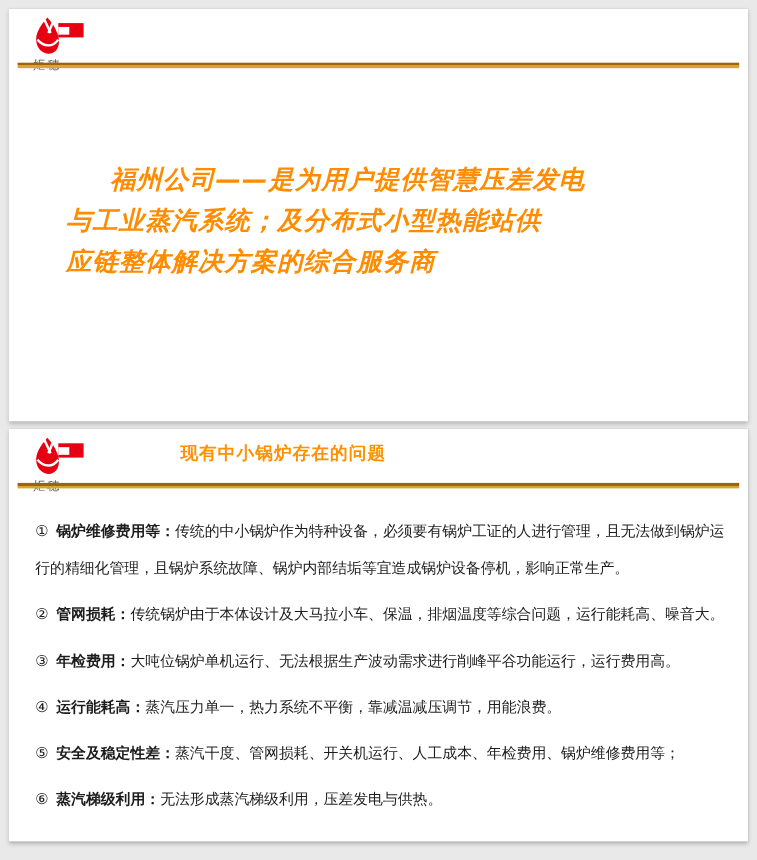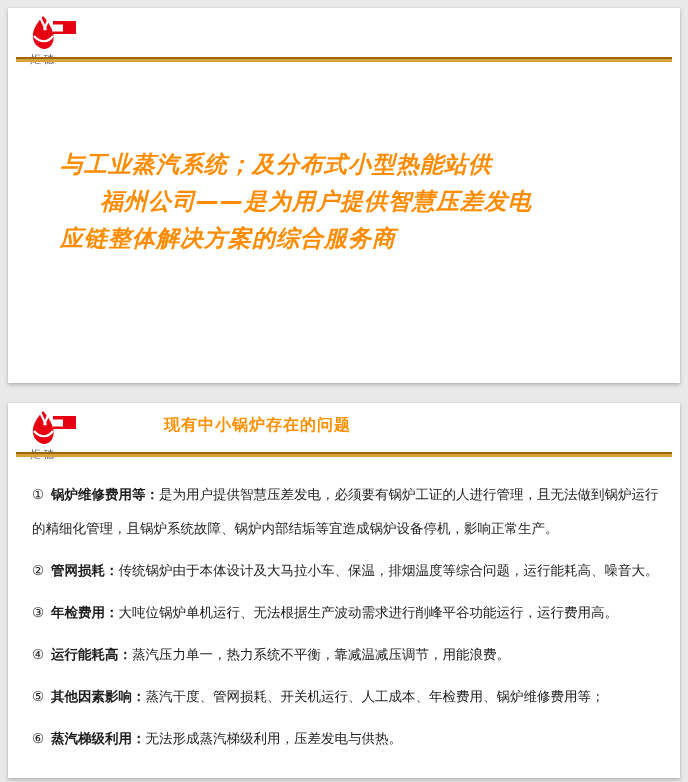--- a/index.html
+++ b/index.html
@@ -9,21 +9,21 @@
     position: relative;
     overflow: hidden;
     font-family: "DejaVu Sans", "Liberation Sans", sans-serif;
   }
   .slide {
     position: absolute; left: 8px; width: 672px; height: 375px;
     background: #ffffff;
     box-shadow: 0 2px 4px rgba(0,0,0,0.22), 0 0 1px rgba(0,0,0,0.18);
   }
   #slide1 { top: 8px; }
-  #slide2 { top: 403px; font-family: Liberation Mono, monospace; }
+  #slide2 { top: 390px; }
 
   .logo { position: absolute; top: 7px; left: 22px; width: 70px; }
   .logo-mark { display: block; }
   .logo-word {
     display: block; margin-top: 1px;
     font-size: 11px; letter-spacing: 2px; color: #4d4d4d;
   }
 
   .rule {
     position: absolute; top: 49px; left: 8px; right: 8px; height: 5px;
@@ -65,22 +65,22 @@
       <path d="M4,21 C10,28 18,28 23,21" stroke="#ffffff" stroke-width="2.2" fill="none"></path>
       <rect x="23" y="6" width="23" height="13" fill="#e60012"></rect>
       <rect x="23" y="9.5" width="10" height="7" fill="#ffffff"></rect>
     </svg>
     <span class="logo-word">炬穗</span>
   </div>
 
   <div class="rule"></div>
 
   <div class="headline">
+    <span class="line first">福州公司——是为用户提供智慧压差发电</span>
     <span class="line">与工业蒸汽系统；及分布式小型热能站供</span>
-    <span class="line first">福州公司——是为用户提供智慧压差发电</span>
     <span class="line">应链整体解决方案的综合服务商</span>
   </div>
 
 </div>
 
 <div class="slide" id="slide2">
 
   <div class="logo">
     <svg class="logo-mark" width="48" height="36" viewBox="0 0 48 36" aria-hidden="true">
       <path d="M13,1 C7,8 2,15 3,23 C4,31 12,36 18,33 C24,30 25,22 22,15 C20,10 17,5 13,1 Z" fill="#e60012"></path>
@@ -92,32 +92,32 @@
     </svg>
     <span class="logo-word">炬穗</span>
   </div>
 
   <div class="slide2-title">现有中小锅炉存在的问题</div>
 
   <div class="rule"></div>
 
   <div class="problem-list">
     <div class="item">
-      <span class="num">①</span><span class="label">锅炉维修费用等：</span><span class="text">是为用户提供智慧压差发电，必须要有锅炉工证的人进行管理，且无法做到锅炉运行的精细化管理，且锅炉系统故障、锅炉内部结垢等宜造成锅炉设备停机，影响正常生产。</span>
+      <span class="num">①</span><span class="label">锅炉维修费用等：</span><span class="text">传统的中小锅炉作为特种设备，必须要有锅炉工证的人进行管理，且无法做到锅炉运行的精细化管理，且锅炉系统故障、锅炉内部结垢等宜造成锅炉设备停机，影响正常生产。</span>
     </div>
     <div class="item">
       <span class="num">②</span><span class="label">管网损耗：</span><span class="text">传统锅炉由于本体设计及大马拉小车、保温，排烟温度等综合问题，运行能耗高、噪音大。</span>
     </div>
     <div class="item">
       <span class="num">③</span><span class="label">年检费用：</span><span class="text">大吨位锅炉单机运行、无法根据生产波动需求进行削峰平谷功能运行，运行费用高。</span>
     </div>
     <div class="item">
       <span class="num">④</span><span class="label">运行能耗高：</span><span class="text">蒸汽压力单一，热力系统不平衡，靠减温减压调节，用能浪费。</span>
     </div>
     <div class="item">
-      <span class="num">⑤</span><span class="label">其他因素影响：</span><span class="text">蒸汽干度、管网损耗、开关机运行、人工成本、年检费用、锅炉维修费用等；</span>
+      <span class="num">⑤</span><span class="label">安全及稳定性差：</span><span class="text">蒸汽干度、管网损耗、开关机运行、人工成本、年检费用、锅炉维修费用等；</span>
     </div>
     <div class="item">
       <span class="num">⑥</span><span class="label">蒸汽梯级利用：</span><span class="text">无法形成蒸汽梯级利用，压差发电与供热。</span>
     </div>
   </div>
 
 </div>
 
 </body></html>

